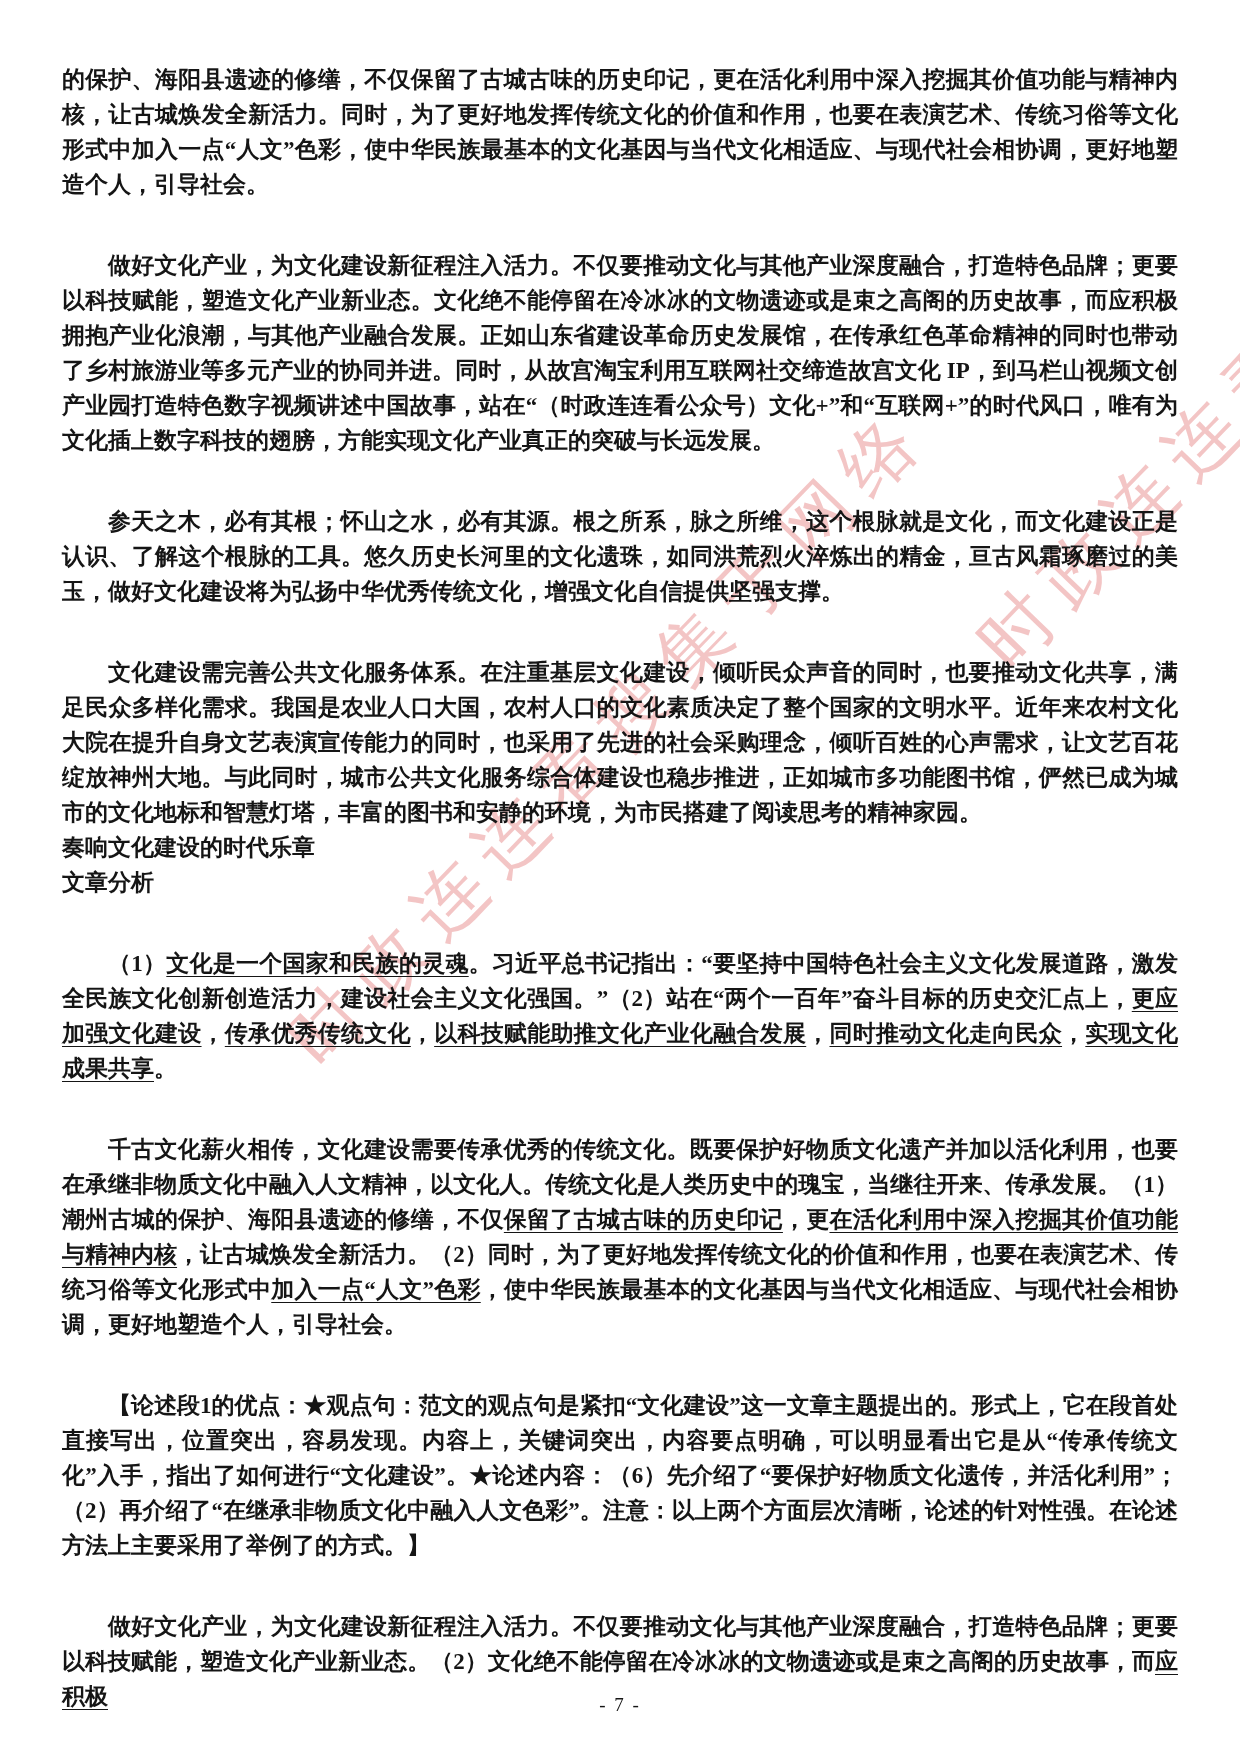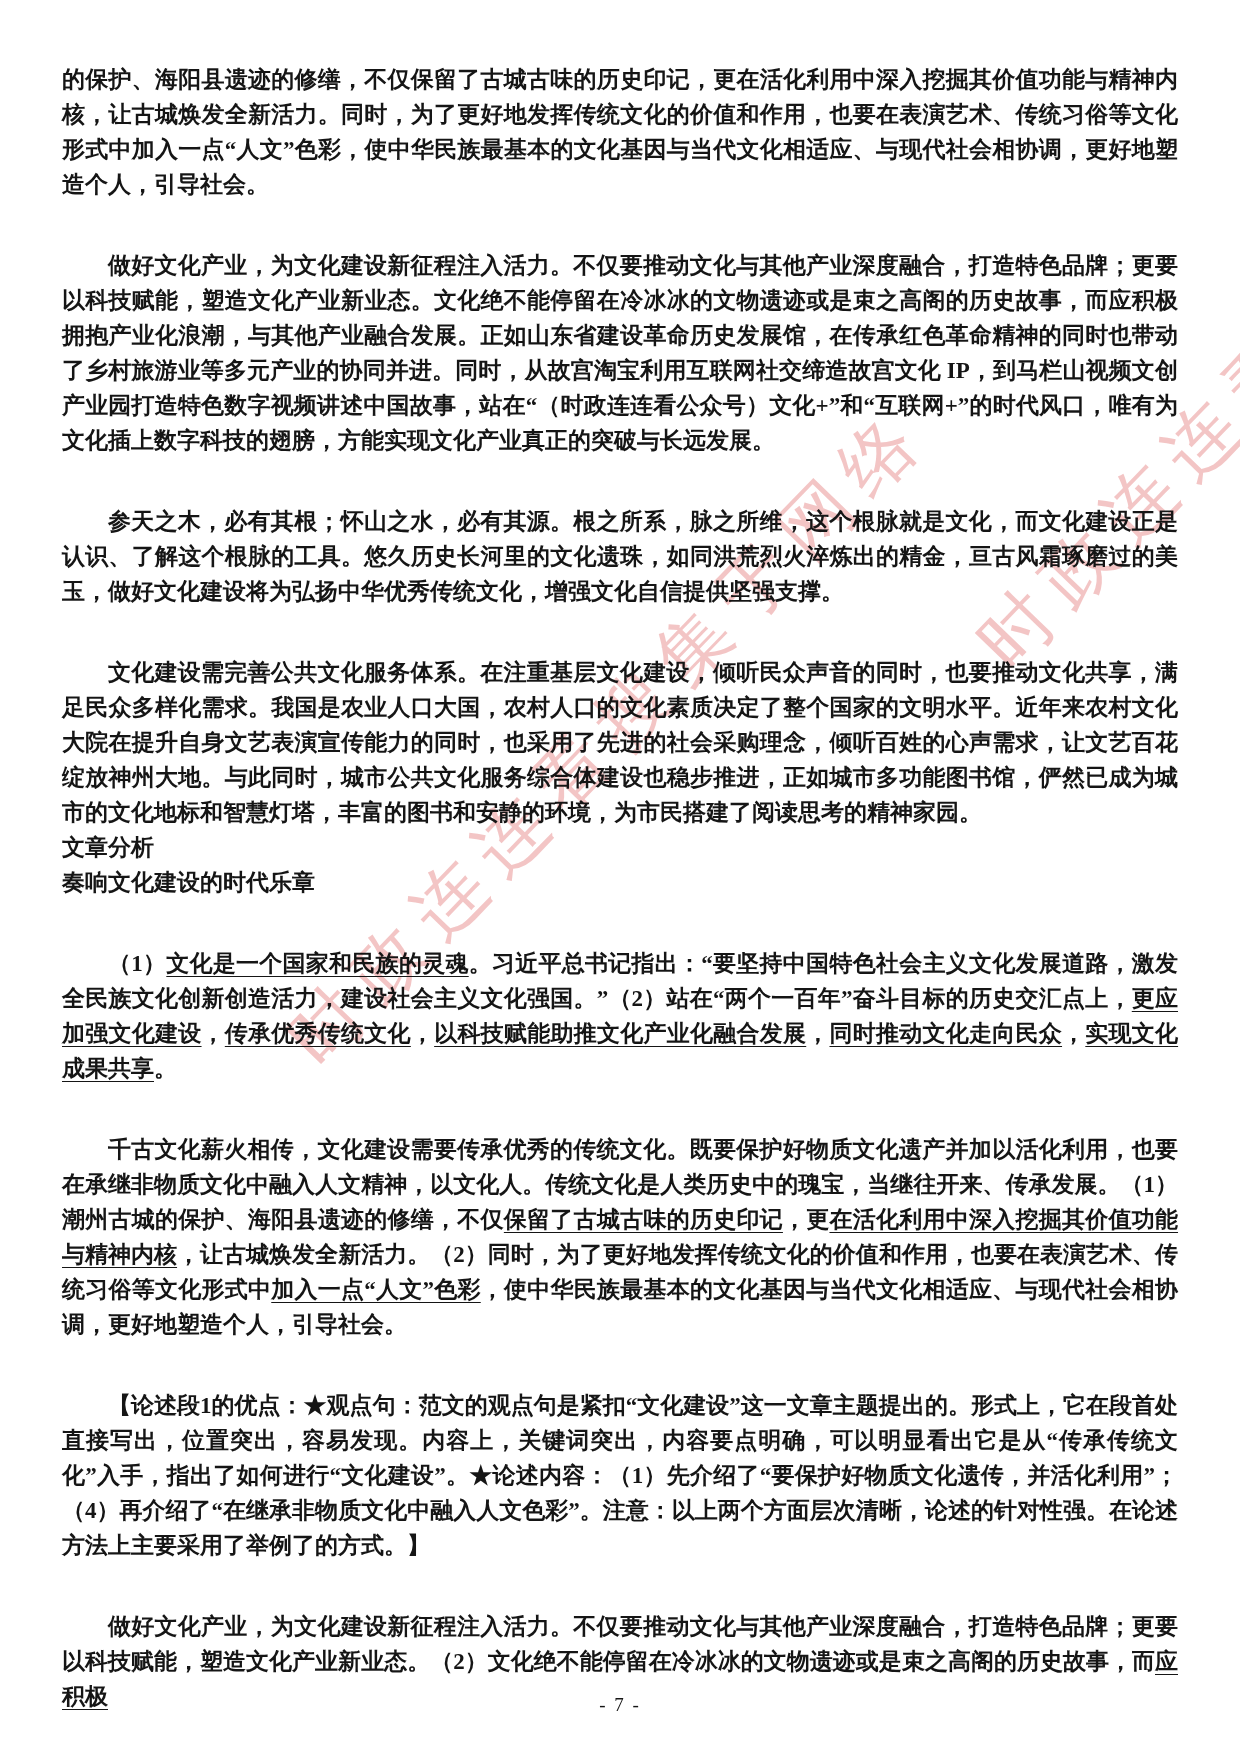--- a/index.html
+++ b/index.html
@@ -62,23 +62,23 @@
 
   <div class="watermark wm-a" style="color: rgb(224, 106, 106);">时政连连看搜集于网络</div>
 
   <div class="watermark wm-b" style="color: rgb(224, 106, 106);">时政连连看搜集于网络</div>
 
   <div class="content">
       <p class="para"><span>的保护、海阳县遗迹的修缮，不仅保留了古城古味的历史印记，更在活化利用中深入挖掘其价值功能与精神内核，让古城焕发全新活力。同时，为了更好地发挥传统文化的价值和作用，也要在表演艺术、传统习俗等文化形式中加入一点“人文”色彩，使中华民族最基本的文化基因与当代文化相适应、与现代社会相协调，更好地塑造个人，引导社会。</span></p>
       <p class="para indent"><span>做好文化产业，为文化建设新征程注入活力。不仅要推动文化与其他产业深度融合，打造特色品牌；更要以科技赋能，塑造文化产业新业态。文化绝不能停留在冷冰冰的文物遗迹或是束之高阁的历史故事，而应积极拥抱产业化浪潮，与其他产业融合发展。正如山东省建设革命历史发展馆，在传承红色革命精神的同时也带动了乡村旅游业等多元产业的协同并进。同时，从故宫淘宝利用互联网社交缔造故宫文化 IP，到马栏山视频文创产业园打造特色数字视频讲述中国故事，站在“（时政连连看公众号）文化+”和“互联网+”的时代风口，唯有为文化插上数字科技的翅膀，方能实现文化产业真正的突破与长远发展。</span></p>
       <p class="para indent"><span>参天之木，必有其根；怀山之水，必有其源。根之所系，脉之所维，这个根脉就是文化，而文化建设正是认识、了解这个根脉的工具。悠久历史长河里的文化遗珠，如同洪荒烈火淬炼出的精金，亘古风霜琢磨过的美玉，做好文化建设将为弘扬中华优秀传统文化，增强文化自信提供坚强支撑。</span></p>
       <p class="para indent"><span>文化建设需完善公共文化服务体系。在注重基层文化建设，倾听民众声音的同时，也要推动文化共享，满足民众多样化需求。我国是农业人口大国，农村人口的文化素质决定了整个国家的文明水平。近年来农村文化大院在提升自身文艺表演宣传能力的同时，也采用了先进的社会采购理念，倾听百姓的心声需求，让文艺百花绽放神州大地。与此同时，城市公共文化服务综合体建设也稳步推进，正如城市多功能图书馆，俨然已成为城市的文化地标和智慧灯塔，丰富的图书和安静的环境，为市民搭建了阅读思考的精神家园。</span></p>
+      <p class="para"><span>奏响文化建设的时代乐章</span></p>
       <p class="para"><span>文章分析</span></p>
-      <p class="para"><span>奏响文化建设的时代乐章</span></p>
       <p class="para indent"><span>（1）</span><span class="u">文化是一个国家和民族的灵魂</span><span>。习近平总书记指出：“要坚持中国特色社会主义文化发展道路，激发全民族文化创新创造活力，建设社会主义文化强国。”（2）站在“两个一百年”奋斗目标的历史交汇点上，</span><span class="u">更应加强文化建设</span><span>，</span><span class="u">传承优秀传统文化</span><span>，</span><span class="u">以科技赋能助推文化产业化融合发展</span><span>，</span><span class="u">同时推动文化走向民众</span><span>，</span><span class="u">实现文化成果共享</span><span>。</span></p>
       <p class="para indent"><span>千古文化薪火相传，文化建设需要传承优秀的传统文化。既要保护好物质文化遗产并加以活化利用，也要在承继非物质文化中融入人文精神，以文化人。传统文化是人类历史中的瑰宝，当继往开来、传承发展。（1）潮州古城的保护、海阳县遗迹的修缮，不仅</span><span class="u">保留了古城古味的历史印记</span><span>，更</span><span class="u">在活化利用中深入挖掘其价值功能与精神内核</span><span>，让古城焕发全新活力。（2）同时，为了更好地发挥传统文化的价值和作用，也要在表演艺术、传统习俗等文化形式中</span><span class="u">加入一点“人文”色彩</span><span>，使中华民族最基本的文化基因与当代文化相适应、与现代社会相协调，更好地塑造个人，引导社会。</span></p>
-      <p class="para indent"><span>【论述段1的优点：★观点句：范文的观点句是紧扣“文化建设”这一文章主题提出的。形式上，它在段首处直接写出，位置突出，容易发现。内容上，关键词突出，内容要点明确，可以明显看出它是从“传承传统文化”入手，指出了如何进行“文化建设”。★论述内容：（1）先介绍了“要保护好物质文化遗传，并活化利用”；（4）再介绍了“在继承非物质文化中融入人文色彩”。注意：以上两个方面层次清晰，论述的针对性强。在论述方法上主要采用了举例了的方式。】</span></p>
+      <p class="para indent"><span>【论述段1的优点：★观点句：范文的观点句是紧扣“文化建设”这一文章主题提出的。形式上，它在段首处直接写出，位置突出，容易发现。内容上，关键词突出，内容要点明确，可以明显看出它是从“传承传统文化”入手，指出了如何进行“文化建设”。★论述内容：（6）先介绍了“要保护好物质文化遗传，并活化利用”；（2）再介绍了“在继承非物质文化中融入人文色彩”。注意：以上两个方面层次清晰，论述的针对性强。在论述方法上主要采用了举例了的方式。】</span></p>
       <p class="para indent"><span>做好文化产业，为文化建设新征程注入活力。不仅要推动文化与其他产业深度融合，打造特色品牌；更要以科技赋能，塑造文化产业新业态。（2）文化绝不能停留在冷冰冰的文物遗迹或是束之高阁的历史故事，而</span><span class="u">应积极</span></p>
     </div>
 
   <div class="footer">- 7 -</div>
 
 </div>
 
 </body></html>

